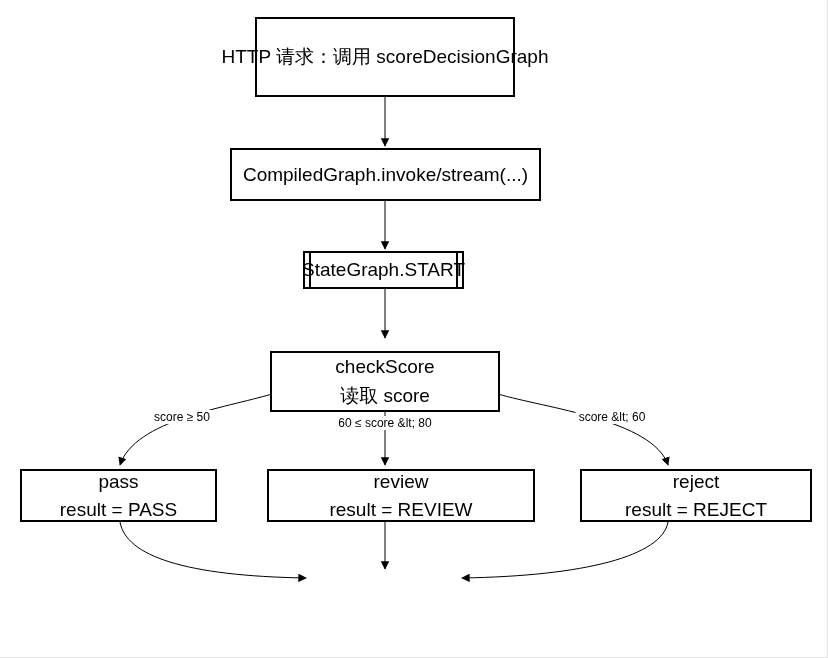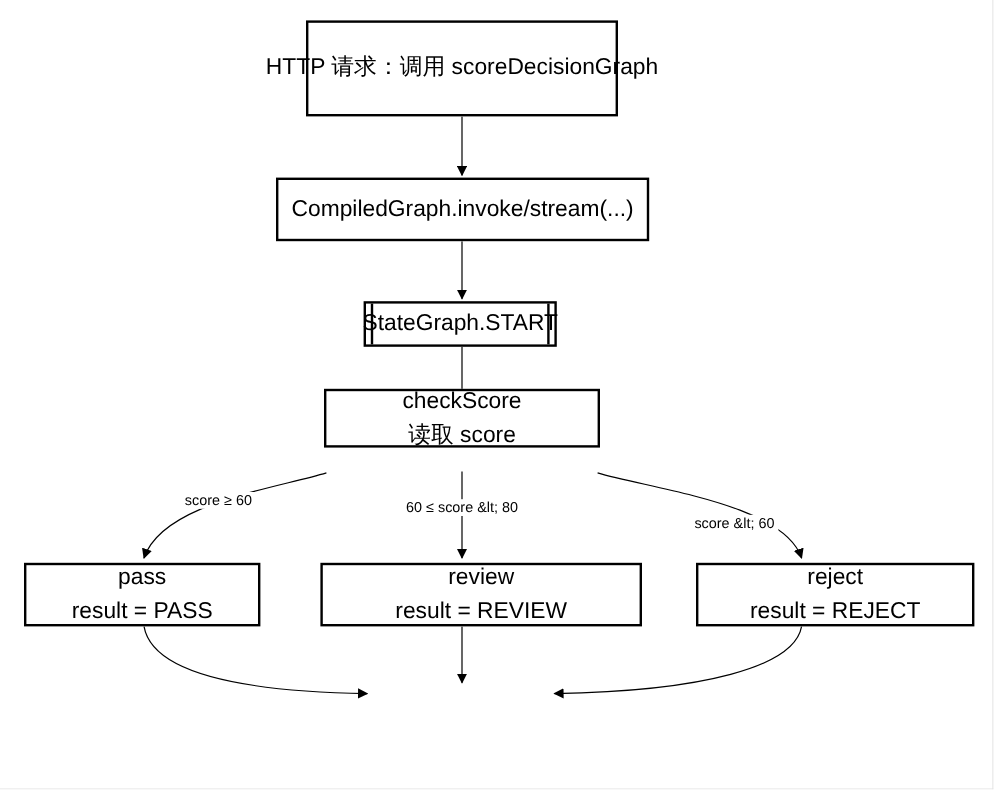--- a/index.html
+++ b/index.html
@@ -40,36 +40,36 @@
     position: absolute;
     left: 4px; right: 4px; top: 0; bottom: 0;
     border-left: 2px solid #000000;
     border-right: 2px solid #000000;
     pointer-events: none;
   }
   
   #n-http     { left: 255px; top: 17px;  width: 260px; height: 80px; }
   #n-compiled { left: 230px; top: 148px; width: 311px; height: 53px; }
   #n-start    { left: 303px; top: 251px; width: 161px; height: 38px; }
-  #n-check    { left: 270px; top: 324px; width: 230px; height: 49px; }
+  #n-check    { left: 270px; top: 351px; width: 230px; height: 61px; justify-content: space-between; }
   #n-pass     { left: 20px;  top: 469px; width: 197px; height: 53px; }
   #n-review   { left: 267px; top: 469px; width: 268px; height: 53px; }
   #n-reject   { left: 580px; top: 469px; width: 232px; height: 53px; }
   #n-end      { left: 310px; top: 571px; width: 148px; height: 40px; }
   .edge-label {
     position: absolute;
     transform: translate(-50%, -50%);
     background: #ffffff;
     padding: 0 3px;
     font-size: 12px;
     white-space: nowrap;
   }
   #lbl-pass   { left: 182px; top: 417px; }
   #lbl-review { left: 385px; top: 423px; }
-  #lbl-reject { left: 612px; top: 417px; margin-top: 19px; }
+  #lbl-reject { left: 612px; top: 417px; }
 </style>
 </head>
 <body>
 
 <div id="canvas">
 
   <svg id="edges" viewBox="0 0 828 658" xmlns="http://www.w3.org/2000/svg">
     <defs>
       <marker id="arrow" viewBox="0 0 10 10" refX="9" refY="5" markerWidth="8.5" markerHeight="8.5" orient="auto-start-reverse">
         <path d="M 0 0 L 10 5 L 0 10 z" fill="#000000"></path>
@@ -115,17 +115,17 @@
     <span>review</span>
     <span>result = REVIEW</span>
   </div>
 
   <div class="node" id="n-reject">
     <span>reject</span>
     <span>result = REJECT</span>
   </div>
 
 
-  <div class="edge-label" id="lbl-pass">score ≥ 60</div>
+  <div class="edge-label" id="lbl-pass">score ≥ 50</div>
   <div class="edge-label" id="lbl-review">60 ≤ score &amp;lt; 80</div>
   <div class="edge-label" id="lbl-reject">score &amp;lt; 60</div>
 
 </div>
 
 </body></html>

